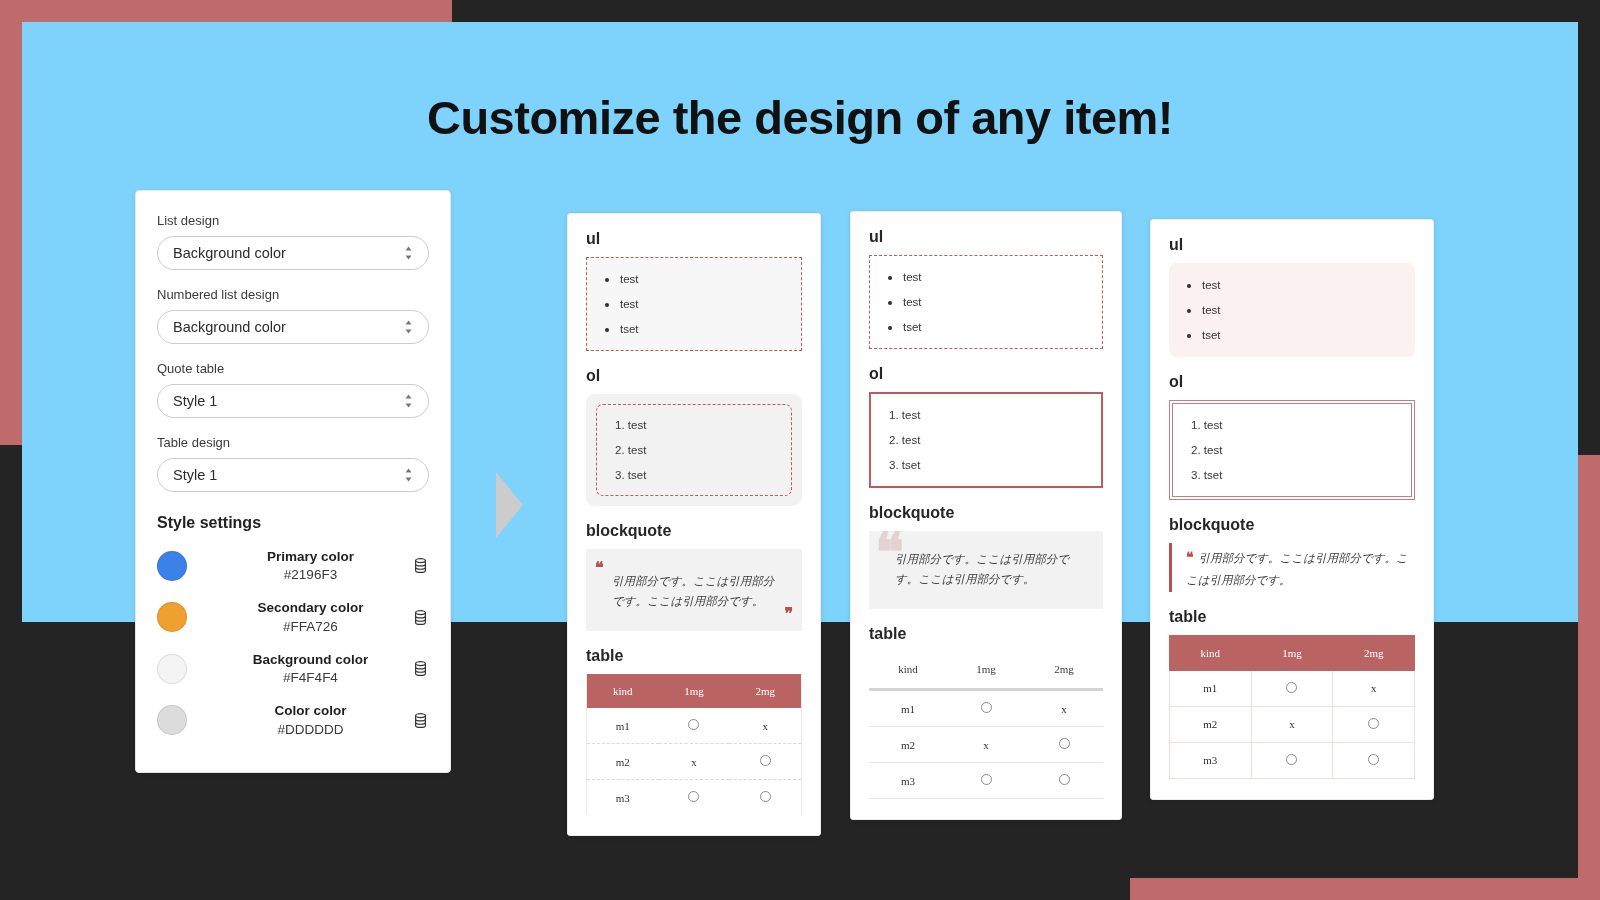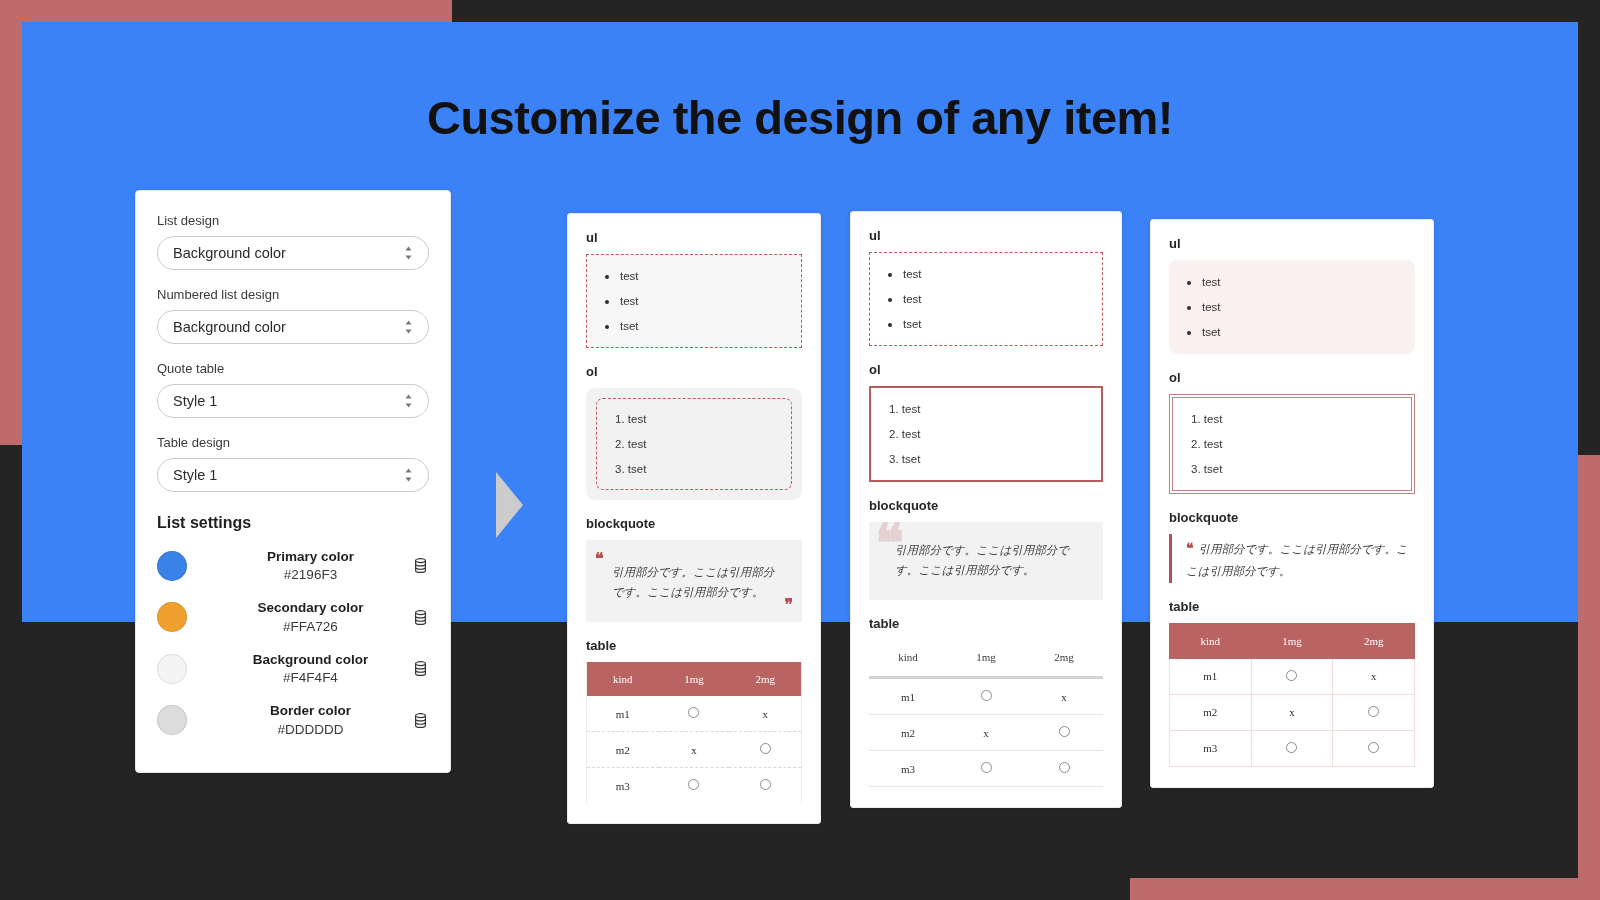--- a/index.html
+++ b/index.html
@@ -20,21 +20,21 @@
   #band-dark-right { right: 0;   top: 0;   width: 22px;   height: 455px; background: #242424; }
   #band-red-right  { right: 0;   top: 455px; width: 22px; height: 445px; background: #c06b6b; }
   #band-dark-bottom{ left: 0;    bottom: 0; width: 1130px; height: 22px; background: #242424; }
   #band-red-bottom { right: 0;   bottom: 0; width: 470px;  height: 22px; background: #c06b6b; }
 
   
   #stage {
     position: absolute;
     left: 22px; top: 22px;
     width: 1556px; height: 600px;
-    background: #3b82f6;
+    background: #7dd3fc;
   }
 
   #page-title {
     text-align: center;
     font-family: "Liberation Sans Narrow", "Liberation Sans", sans-serif;
     font-size: 47px;
     font-weight: bold;
     letter-spacing: -0.5px;
     color: #111;
     margin-top: 68px;
@@ -132,21 +132,21 @@
     color: #2e2e2e;
   }
   #card-1 { width: 254px; margin-right: 29px; }
   #card-2 { width: 272px; margin-right: 28px; }
   #card-3 { width: 284px; }
   #card-1 { margin-top: 23px; }
   #card-2 { margin-top: 21px; }
   #card-3 { margin-top: 29px; }
 
   .tag-label {
-    font-size: 13px;
+    font-size: 16px;
     font-weight: bold;
     color: #262626;
     margin-bottom: 9px;
   }
   .tag-label.spaced { margin-top: 16px; }
 
   .plist { list-style: none; }
   .plist li {
     position: relative;
     padding-left: 19px;
@@ -333,21 +333,21 @@
         <div class="field-label">Table design</div>
         <div class="select-box">
           <span>Style 1</span>
           <svg class="chev" viewBox="0 0 9 16">
             <path d="M4.5 1.5 L7.5 5.5 L1.5 5.5 Z" fill="currentColor"></path>
             <path d="M4.5 14.5 L7.5 10.5 L1.5 10.5 Z" fill="currentColor"></path>
           </svg>
         </div>
       </div>
 
-      <div id="color-settings-title">List settings</div>
+      <div id="color-settings-title">Style settings</div>
 
       <div class="color-row">
         <span class="swatch" style="background:#3b82e8"></span>
         <span class="color-text">
           <span class="color-name">Primary color</span>
           <span class="color-hex" style="display:block">#2196F3</span>
         </span>
         <svg class="db-icon" viewBox="0 0 16 16">
           <ellipse cx="8" cy="3.4" rx="4.6" ry="1.9" fill="none" stroke="currentColor" stroke-width="1.1"></ellipse>
           <path d="M3.4 3.4 v3.1 a4.6 1.9 0 0 0 9.2 0 v-3.1" fill="none" stroke="currentColor" stroke-width="1.1"></path>
@@ -380,21 +380,21 @@
           <ellipse cx="8" cy="3.4" rx="4.6" ry="1.9" fill="none" stroke="currentColor" stroke-width="1.1"></ellipse>
           <path d="M3.4 3.4 v3.1 a4.6 1.9 0 0 0 9.2 0 v-3.1" fill="none" stroke="currentColor" stroke-width="1.1"></path>
           <path d="M3.4 6.5 v3.1 a4.6 1.9 0 0 0 9.2 0 v-3.1" fill="none" stroke="currentColor" stroke-width="1.1"></path>
           <path d="M3.4 9.6 v3.0 a4.6 1.9 0 0 0 9.2 0 v-3.0" fill="none" stroke="currentColor" stroke-width="1.1"></path>
         </svg>
       </div>
 
       <div class="color-row">
         <span class="swatch" style="background:#dcdcdc"></span>
         <span class="color-text">
-          <span class="color-name">Border color</span>
+          <span class="color-name">Color color</span>
           <span class="color-hex" style="display:block">#DDDDDD</span>
         </span>
         <svg class="db-icon" viewBox="0 0 16 16">
           <ellipse cx="8" cy="3.4" rx="4.6" ry="1.9" fill="none" stroke="currentColor" stroke-width="1.1"></ellipse>
           <path d="M3.4 3.4 v3.1 a4.6 1.9 0 0 0 9.2 0 v-3.1" fill="none" stroke="currentColor" stroke-width="1.1"></path>
           <path d="M3.4 6.5 v3.1 a4.6 1.9 0 0 0 9.2 0 v-3.1" fill="none" stroke="currentColor" stroke-width="1.1"></path>
           <path d="M3.4 9.6 v3.0 a4.6 1.9 0 0 0 9.2 0 v-3.0" fill="none" stroke="currentColor" stroke-width="1.1"></path>
         </svg>
       </div>
 

